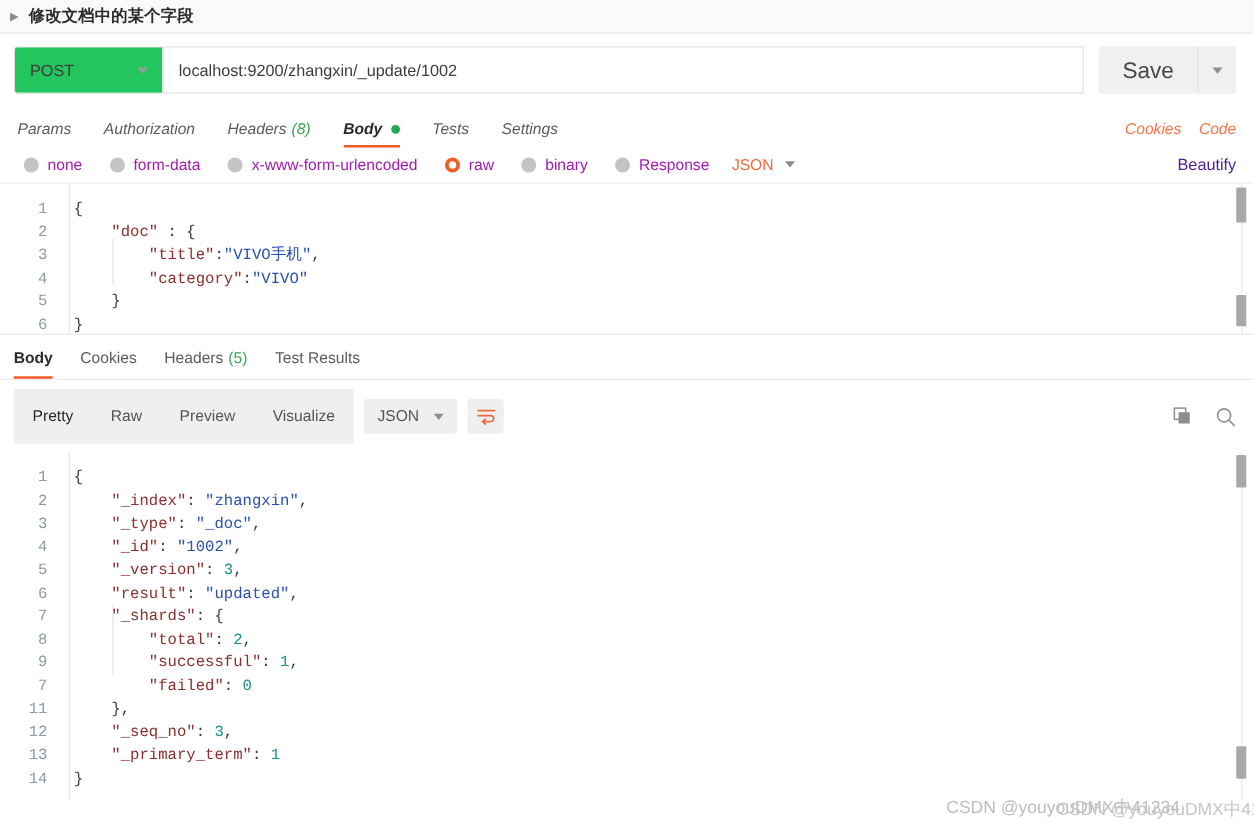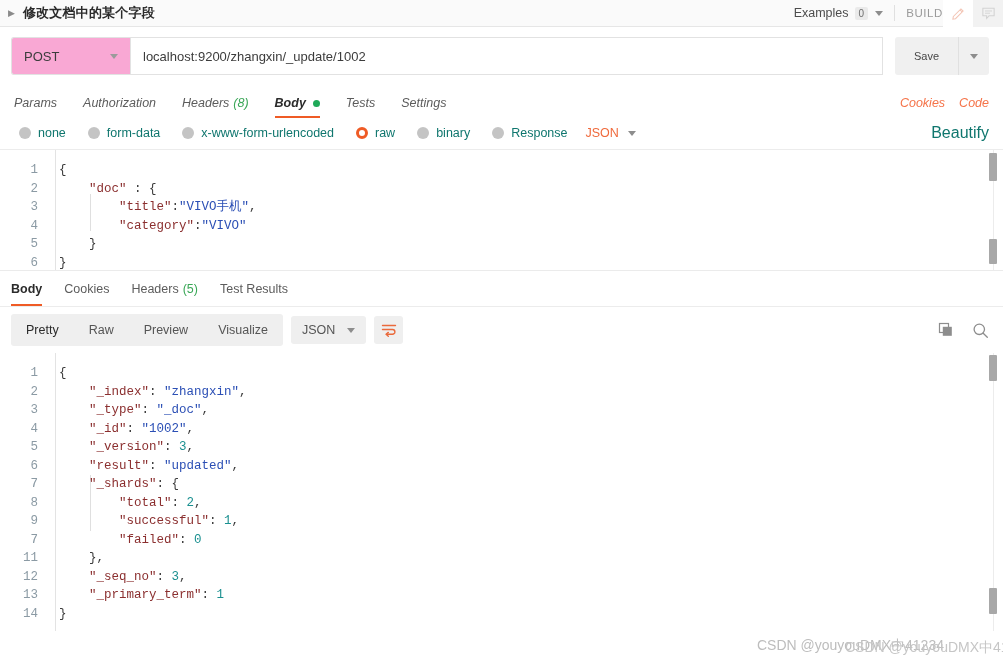--- a/index.html
+++ b/index.html
@@ -64,21 +64,21 @@
 
   
   .urlrow {
     display: flex; align-items: center;
     padding: 10px 14px 11px 11px;
     background: #ffffff;
   }
   .method-box {
     width: 119px; height: 38px;
     border: 1px solid #e2e2e2;
-    background: #f9a8d4;
+    background: #22c55e;
     border-right: none;
     display: flex; align-items: center;
     padding: 0 12px;
     font-size: 13px; color: #3c3c3c;
     border-radius: 3px 0 0 3px;
   }
   .method-box .caret { margin-left: auto; border-top-color: #9b9b9b; }
   .url-box {
     flex: 1; height: 38px;
     border: 1px solid #e2e2e2;
@@ -103,21 +103,21 @@
     background: #0d7ae5; width: 32px;
     display: flex; align-items: center; justify-content: center;
   }
   .send-caret .caret { border-top-color: #ffffff; margin: 0; }
   .save-btn {
     height: 38px; margin-left: 12px;
     display: flex; align-items: stretch;
     background: #f0f0f0; border-radius: 3px; overflow: hidden;
   }
   .save-main {
-    color: #474747; font-size: 11px;
+    color: #474747; font-size: 18px;
     display: flex; align-items: center; padding: 0 19px;
   }
   .save-split { width: 1px; background: #e0e0e0; }
   .save-caret {
     width: 30px; display: flex; align-items: center; justify-content: center;
   }
   .save-caret .caret { margin: 0; border-top-color: #8d8d8d; }
 
   
   .reqtabs {
@@ -158,29 +158,29 @@
   .radio-item:first-child { margin-left: 8px; }
   .radio {
     width: 12px; height: 12px; border-radius: 50%;
     background: #c4c4c4; margin-right: 7px;
     flex: none;
   }
   .radio.on {
     background: #ffffff;
     border: 3px solid #ef5b25;
   }
-  .radio-label { font-size: 12.5px; color: #0f766e; }
+  .radio-label { font-size: 12.5px; color: #a21caf; }
   .json-select {
     display: flex; align-items: center;
     margin-left: -4px;
   }
   .json-select .lbl { font-size: 12.5px; color: #f06a3c; }
   .json-select .caret { border-top-color: #8d8d8d; margin-left: 9px; }
   .beautify {
-    margin-left: auto; font-size: 16px; color: #0f766e;
+    margin-left: auto; font-size: 13px; color: #4c1d95;
   }
 
   
   .editor {
     position: relative;
     font-family: "Liberation Mono", monospace;
     font-size: 12.5px;
     background: #ffffff;
   }
   .req-editor { height: 121px; border-bottom: 1px solid #ebebeb; }
@@ -260,21 +260,21 @@
   }
   .saveresp .caret { border-top-color: #f5744a; }
 
   
   .resp-toolbar {
     display: flex; align-items: center;
     padding: 7px 14px 7px 11px;
   }
   .seg {
     display: flex; align-items: center;
-    background: #efefef; border-radius: 3px; height: 32px;
+    background: #efefef; border-radius: 3px; height: 44px;
   }
   .segbtn { font-size: 12.5px; color: #555555; padding: 0 15px; }
   .segbtn.active { color: #2b2b2b; }
   .fmt-select {
     display: flex; align-items: center;
     background: #efefef; border-radius: 3px;
     height: 28px; padding: 0 11px; margin-left: 8px;
   }
   .fmt-select .lbl { font-size: 12.5px; color: #555555; }
   .fmt-select .caret { border-top-color: #8d8d8d; margin-left: 12px; }
@@ -294,39 +294,20 @@
     white-space: nowrap;
   }
   .wm2 { color: #c6c6c6; }
 </style>
 </head>
 <body>
 
 <div class="topbar">
   <span class="crumb-arrow">▶</span>
   <span class="crumb-title">修改文档中的某个字段</span>
-  <div class="topbar-right">
-    <span class="examples-label">Examples</span>
-    <span class="examples-count">0</span>
-    <span class="caret"></span>
-    <span class="vsep"></span>
-    <span class="build-label">BUILD</span>
-    <span class="icon-box white">
-      <svg width="15" height="15" viewBox="0 0 16 16">
-        <path d="M2.5 11.2 L10.6 3.1 L12.9 5.4 L4.8 13.5 L2 14 Z" fill="none" stroke="#f3c4b4" stroke-width="1.1"></path>
-        <path d="M9.6 4.1 L11.9 6.4" stroke="#f3c4b4" stroke-width="1.1"></path>
-      </svg>
-    </span>
-    <span class="icon-box grey">
-      <svg width="15" height="15" viewBox="0 0 16 16">
-        <path d="M2 2.5 H14 V10.5 H8.5 L6 13.3 V10.5 H2 Z" fill="none" stroke="#d3d3d3" stroke-width="1.1"></path>
-        <path d="M4.3 5.3 H11.7 M4.3 7.7 H9.6" stroke="#d3d3d3" stroke-width="1"></path>
-      </svg>
-    </span>
-  </div>
 </div>
 
 <div class="urlrow">
   <div class="method-box">
     <span>POST</span>
     <span class="caret"></span>
   </div>
   <div class="url-box">
     <span title="Enter request URL">localhost:9200/zhangxin/_update/1002</span>
   </div>

